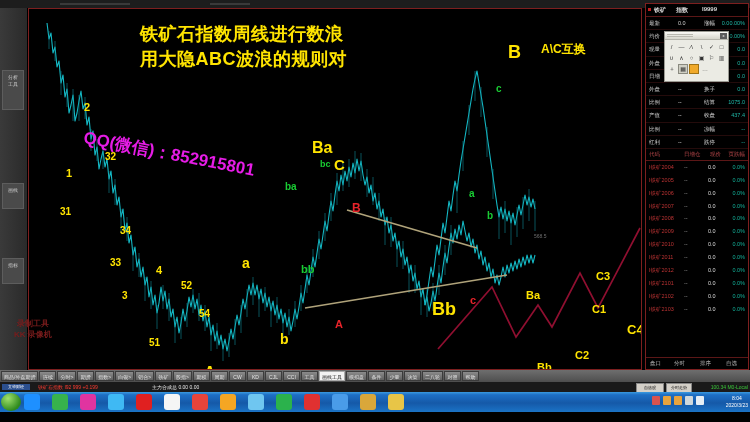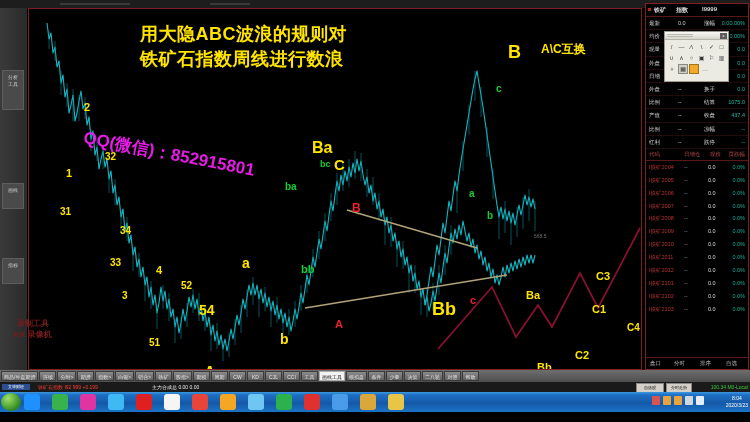--- a/index.html
+++ b/index.html
@@ -190,21 +190,21 @@
       <div id="wave-layer">
           <span class="lbl" style="left: 55px; top: 92px; color: rgb(255, 228, 0); font-size: 11px;">2</span>
           <span class="lbl" style="left: 37px; top: 158px; color: rgb(255, 228, 0); font-size: 11px;">1</span>
           <span class="lbl" style="left: 76px; top: 142px; color: rgb(255, 228, 0); font-size: 10px;">32</span>
           <span class="lbl" style="left: 31px; top: 197px; color: rgb(255, 228, 0); font-size: 10px;">31</span>
           <span class="lbl" style="left: 91px; top: 216px; color: rgb(255, 228, 0); font-size: 10px;">34</span>
           <span class="lbl" style="left: 81px; top: 248px; color: rgb(255, 228, 0); font-size: 10px;">33</span>
           <span class="lbl" style="left: 127px; top: 255px; color: rgb(255, 228, 0); font-size: 11px;">4</span>
           <span class="lbl" style="left: 93px; top: 281px; color: rgb(255, 228, 0); font-size: 10px;">3</span>
           <span class="lbl" style="left: 152px; top: 271px; color: rgb(255, 228, 0); font-size: 10px;">52</span>
-          <span class="lbl" style="left: 170px; top: 293px; color: rgb(255, 228, 0); font-size: 14px;">54</span>
+          <span class="lbl" style="left: 170px; top: 299px; color: rgb(255, 228, 0); font-size: 10px;">54</span>
           <span class="lbl" style="left: 120px; top: 328px; color: rgb(255, 228, 0); font-size: 10px;">51</span>
           <span class="lbl" style="left: 144px; top: 347px; color: rgb(255, 228, 0); font-size: 10px; margin-top: 32px;">53</span>
           <span class="lbl" style="left: 175px; top: 355px; color: rgb(255, 228, 0); font-size: 16px;">A</span>
           <span class="lbl" style="left: 213px; top: 246px; color: rgb(255, 228, 0); font-size: 14px;">a</span>
           <span class="lbl" style="left: 251px; top: 322px; color: rgb(255, 228, 0); font-size: 14px;">b</span>
           <span class="lbl" style="left: 256px; top: 172px; color: rgb(25, 204, 51); font-size: 10px;">ba</span>
           <span class="lbl" style="left: 272px; top: 254px; color: rgb(25, 204, 51); font-size: 11px;">bb</span>
           <span class="lbl" style="left: 291px; top: 150px; color: rgb(25, 204, 51); font-size: 9px;">bc</span>
           <span class="lbl" style="left: 283px; top: 130px; color: rgb(255, 228, 0); font-size: 16px;">Ba</span>
           <span class="lbl" style="left: 305px; top: 147px; color: rgb(255, 228, 0); font-size: 15px;">C</span>
@@ -214,29 +214,29 @@
           <span class="lbl" style="left: 441px; top: 285px; color: rgb(232, 35, 42); font-size: 11px;">c</span>
           <span class="lbl" style="left: 440px; top: 179px; color: rgb(25, 204, 51); font-size: 10px;">a</span>
           <span class="lbl" style="left: 458px; top: 201px; color: rgb(25, 204, 51); font-size: 10px;">b</span>
           <span class="lbl" style="left: 467px; top: 74px; color: rgb(25, 204, 51); font-size: 10px;">c</span>
           <span class="lbl" style="left: 479px; top: 33px; color: rgb(255, 228, 0); font-size: 18px;">B</span>
           <span class="lbl" style="left: 497px; top: 280px; color: rgb(255, 228, 0); font-size: 11px;">Ba</span>
           <span class="lbl" style="left: 508px; top: 352px; color: rgb(255, 228, 0); font-size: 11px;">Bb</span>
           <span class="lbl" style="left: 527px; top: 294px; color: rgb(255, 228, 0); font-size: 11px; margin-left: 36px;">C1</span>
           <span class="lbl" style="left: 546px; top: 340px; color: rgb(255, 228, 0); font-size: 11px; text-align: right;">C2</span>
           <span class="lbl" style="left: 567px; top: 261px; color: rgb(255, 228, 0); font-size: 11px;">C3</span>
-          <span class="lbl" style="left: 598px; top: 313px; color: rgb(255, 228, 0); font-size: 10px;">C4</span>
+          <span class="lbl" style="left: 598px; top: 313px; color: rgb(255, 228, 0); font-size: 13px;">C4</span>
         </div>
 
       <span class="pricetag">568.5</span>
     </div>
 
     <div class="headline">
+      <div>铁矿石指数周线进行数浪</div>
       <div>用大隐ABC波浪的规则对</div>
-      <div>铁矿石指数周线进行数浪</div>
     </div>
     <div class="acswap">A\C互换</div>
     <div class="qq">QQ(微信)：852915801</div>
     <div class="watermark">
       <div>录制工具</div>
       <div>KK 录像机</div>
     </div>
 
     <div class="rpanel">
       <div class="rp-head">

